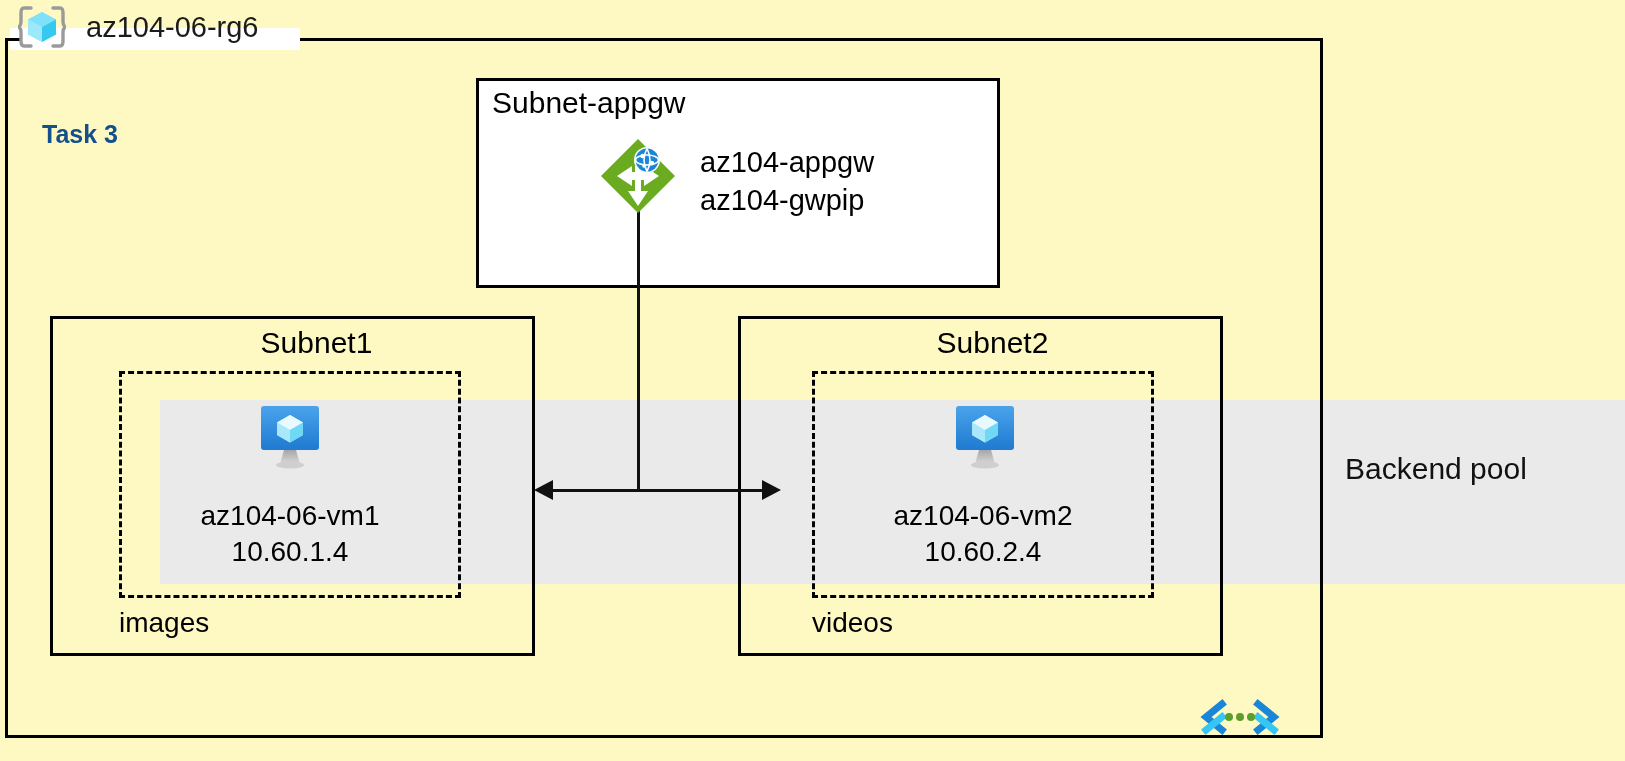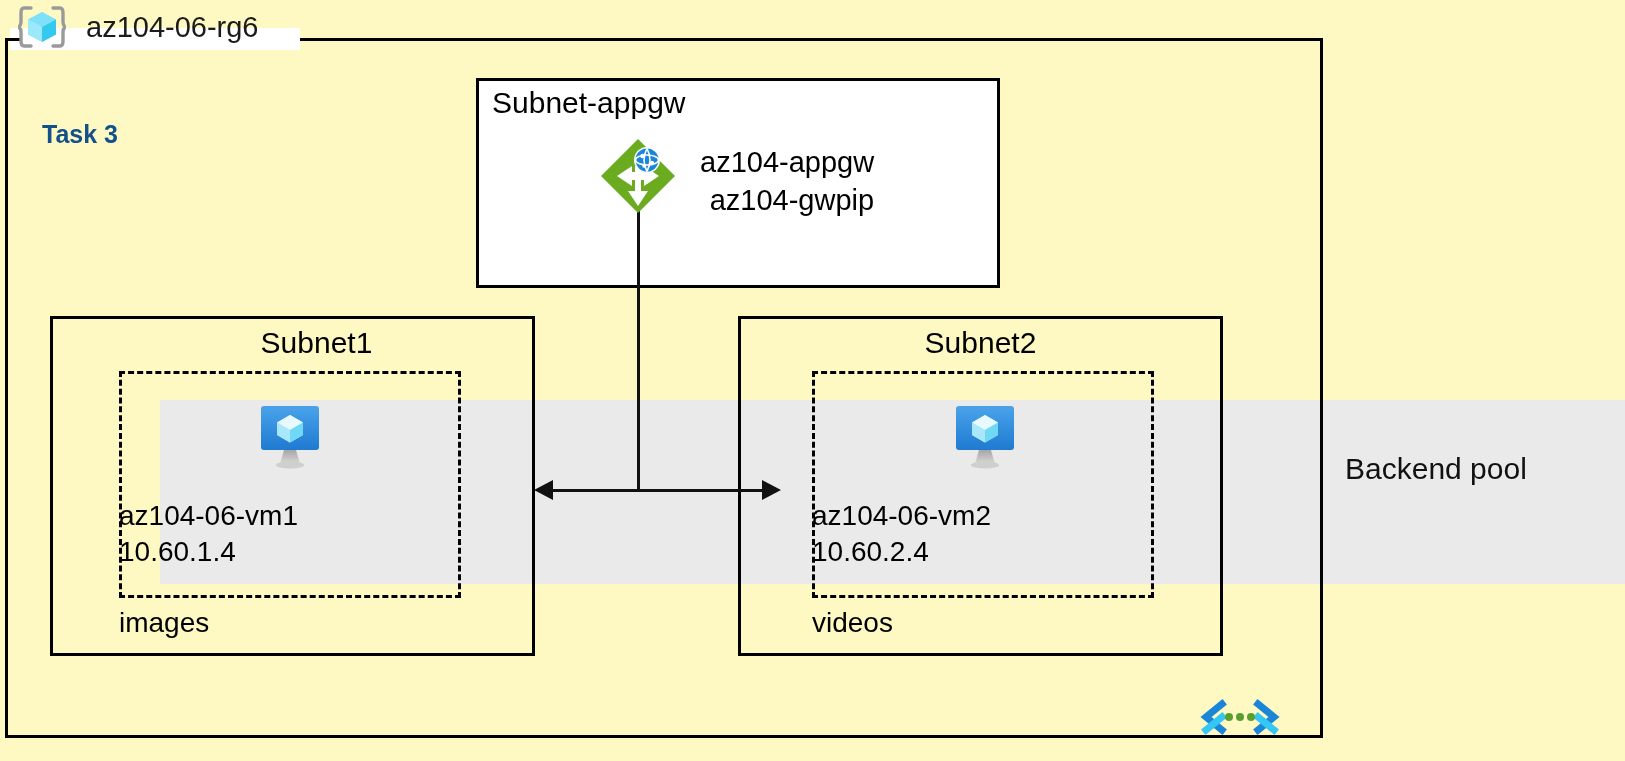--- a/index.html
+++ b/index.html
@@ -119,21 +119,20 @@
     height: 80px;
     z-index: 6;
   }
   #appgw-labels {
     left: 700px;
     top: 143px;
     font-size: 29px;
     line-height: 38px;
     z-index: 6;
     white-space: nowrap;
-    text-align: right;
   }
 
   
   #appgw-vline {
     left: 637px;
     top: 208px;
     width: 3px;
     height: 282px;
     background: #111111;
     z-index: 5;
@@ -178,21 +177,21 @@
   #subnet2-box { left: 738px; }
 
   .subnet-title {
     top: 326px;
     width: 485px;
     text-align: center;
     font-size: 30px;
     z-index: 5;
   }
   #subnet1-title { left: 50px; margin-left: 24px; }
-  #subnet2-title { left: 738px; }
+  #subnet2-title { left: 738px; padding-left: 12px; }
 
   .vm-dashed {
     top: 371px;
     width: 342px;
     height: 227px;
     border: 3px dashed #000000;
     box-sizing: border-box;
     background: transparent;
     z-index: 4;
   }
@@ -204,21 +203,21 @@
     width: 70px;
     height: 66px;
     z-index: 6;
   }
   #vm1-icon { left: 255px; }
   #vm2-icon { left: 950px; }
 
   .vm-labels {
     top: 498px;
     width: 342px;
-    text-align: left;
+    text-align: center;
     font-size: 28px;
     line-height: 36px;
     z-index: 6;
   }
   #vm1-labels { left: 119px; }
   #vm2-labels { left: 812px; }
 
   .subnet-caption {
     top: 607px;
     width: 342px;

